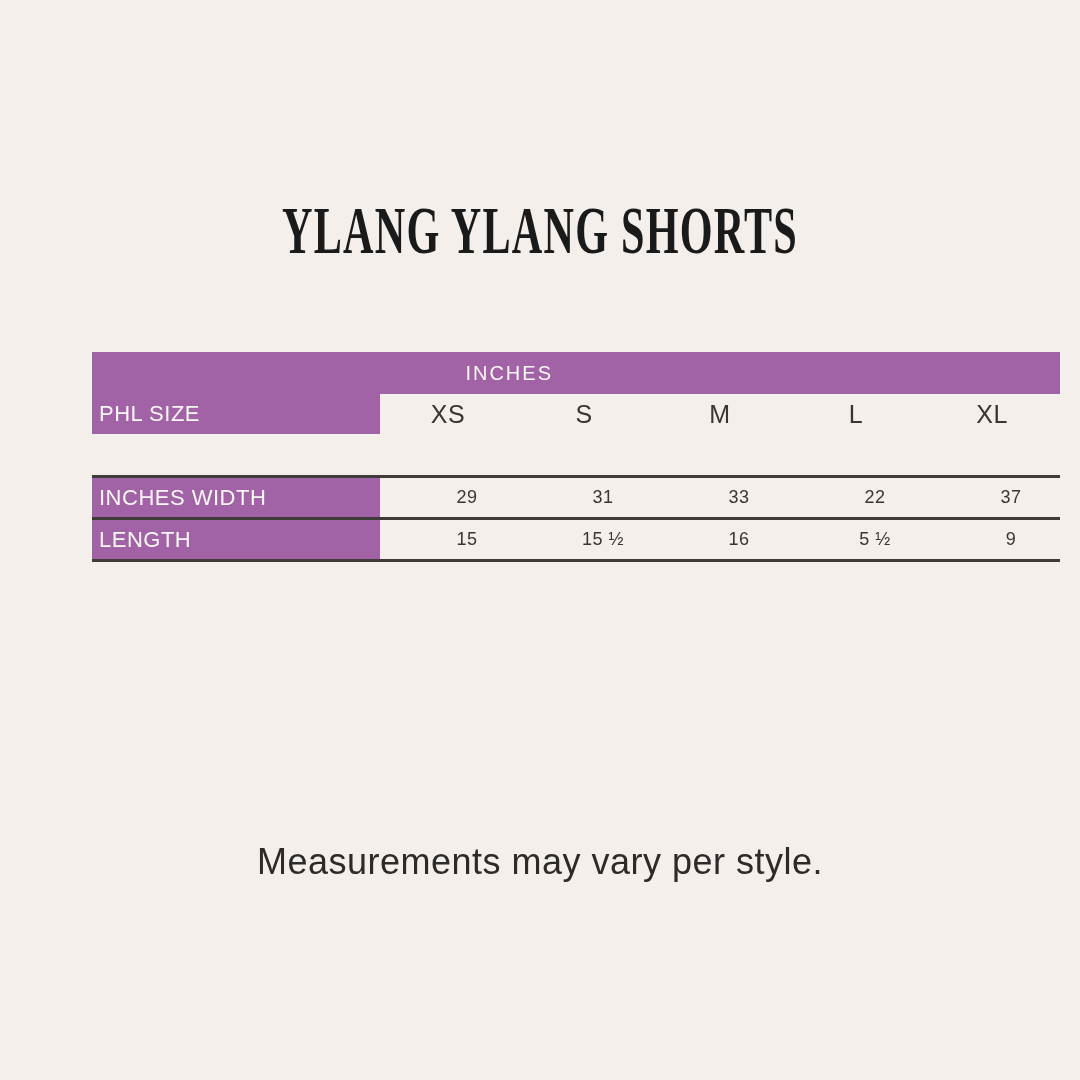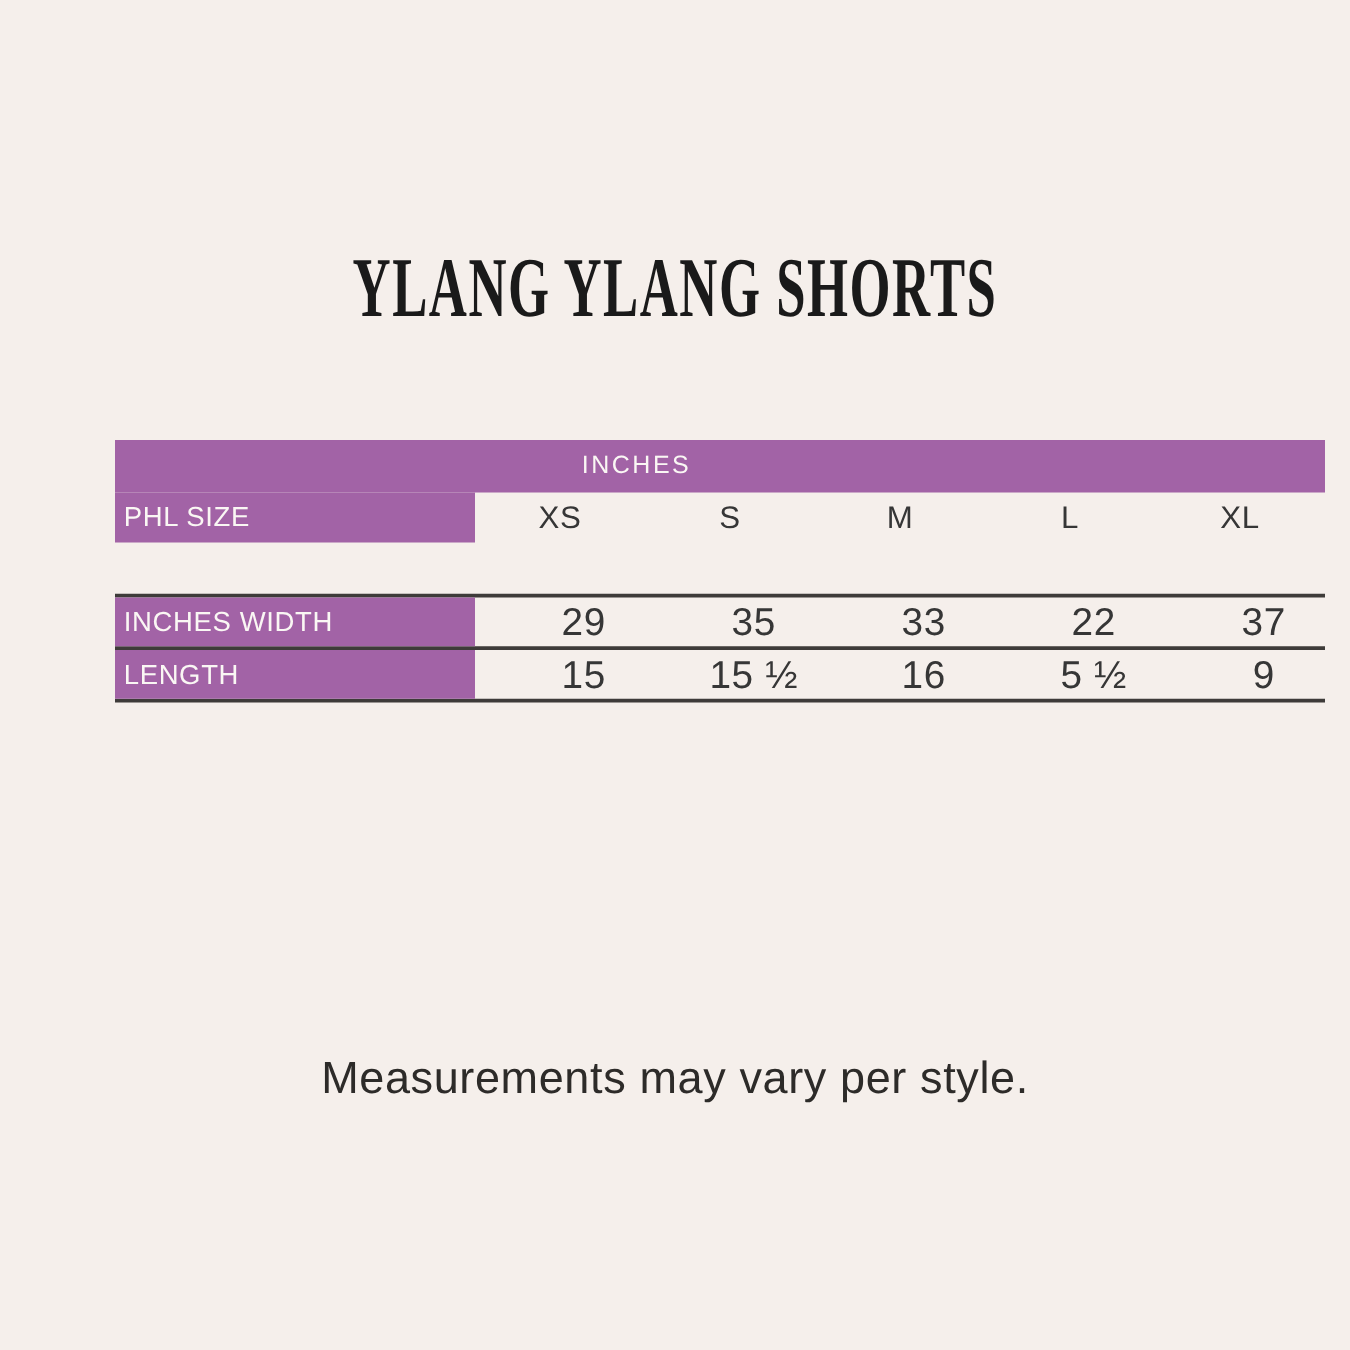--- a/index.html
+++ b/index.html
@@ -59,21 +59,21 @@
     letter-spacing:0.5px;
     display:flex;align-items:center;
     padding-left:7px;
   }
   .size-cell,.value-cell{
     width:136px;
     display:flex;align-items:center;justify-content:center;
     color:var(--text_dark);
   }
   .size-cell{font-size:25px;letter-spacing:0.5px;}
-  .value-cell{font-size:31px;letter-spacing:0.5px;padding-left:38px;}
+  .value-cell{font-size:18px;letter-spacing:0.5px;padding-left:38px;}
   .spacer{height:41px;}
   .hline{height:3px;background:var(--line);}
   .data-row{display:flex;height:39px;}
   .footer{
     position:absolute;
     top:841px;left:0;width:1080px;
     text-align:center;
     font-size:36px;
     font-weight:400;
     letter-spacing:0.5px;
@@ -102,21 +102,21 @@
       <div class="size-cell">XL</div>
     </div>
 
     <div class="spacer"></div>
 
     <div class="hline"></div>
 
     <div class="data-row">
       <div class="label-cell">INCHES WIDTH</div>
       <div class="value-cell">29</div>
-      <div class="value-cell">35</div>
+      <div class="value-cell">31</div>
       <div class="value-cell">33</div>
       <div class="value-cell">22</div>
       <div class="value-cell">37</div>
     </div>
 
     <div class="hline"></div>
 
     <div class="data-row">
       <div class="label-cell">LENGTH</div>
       <div class="value-cell">15</div>

